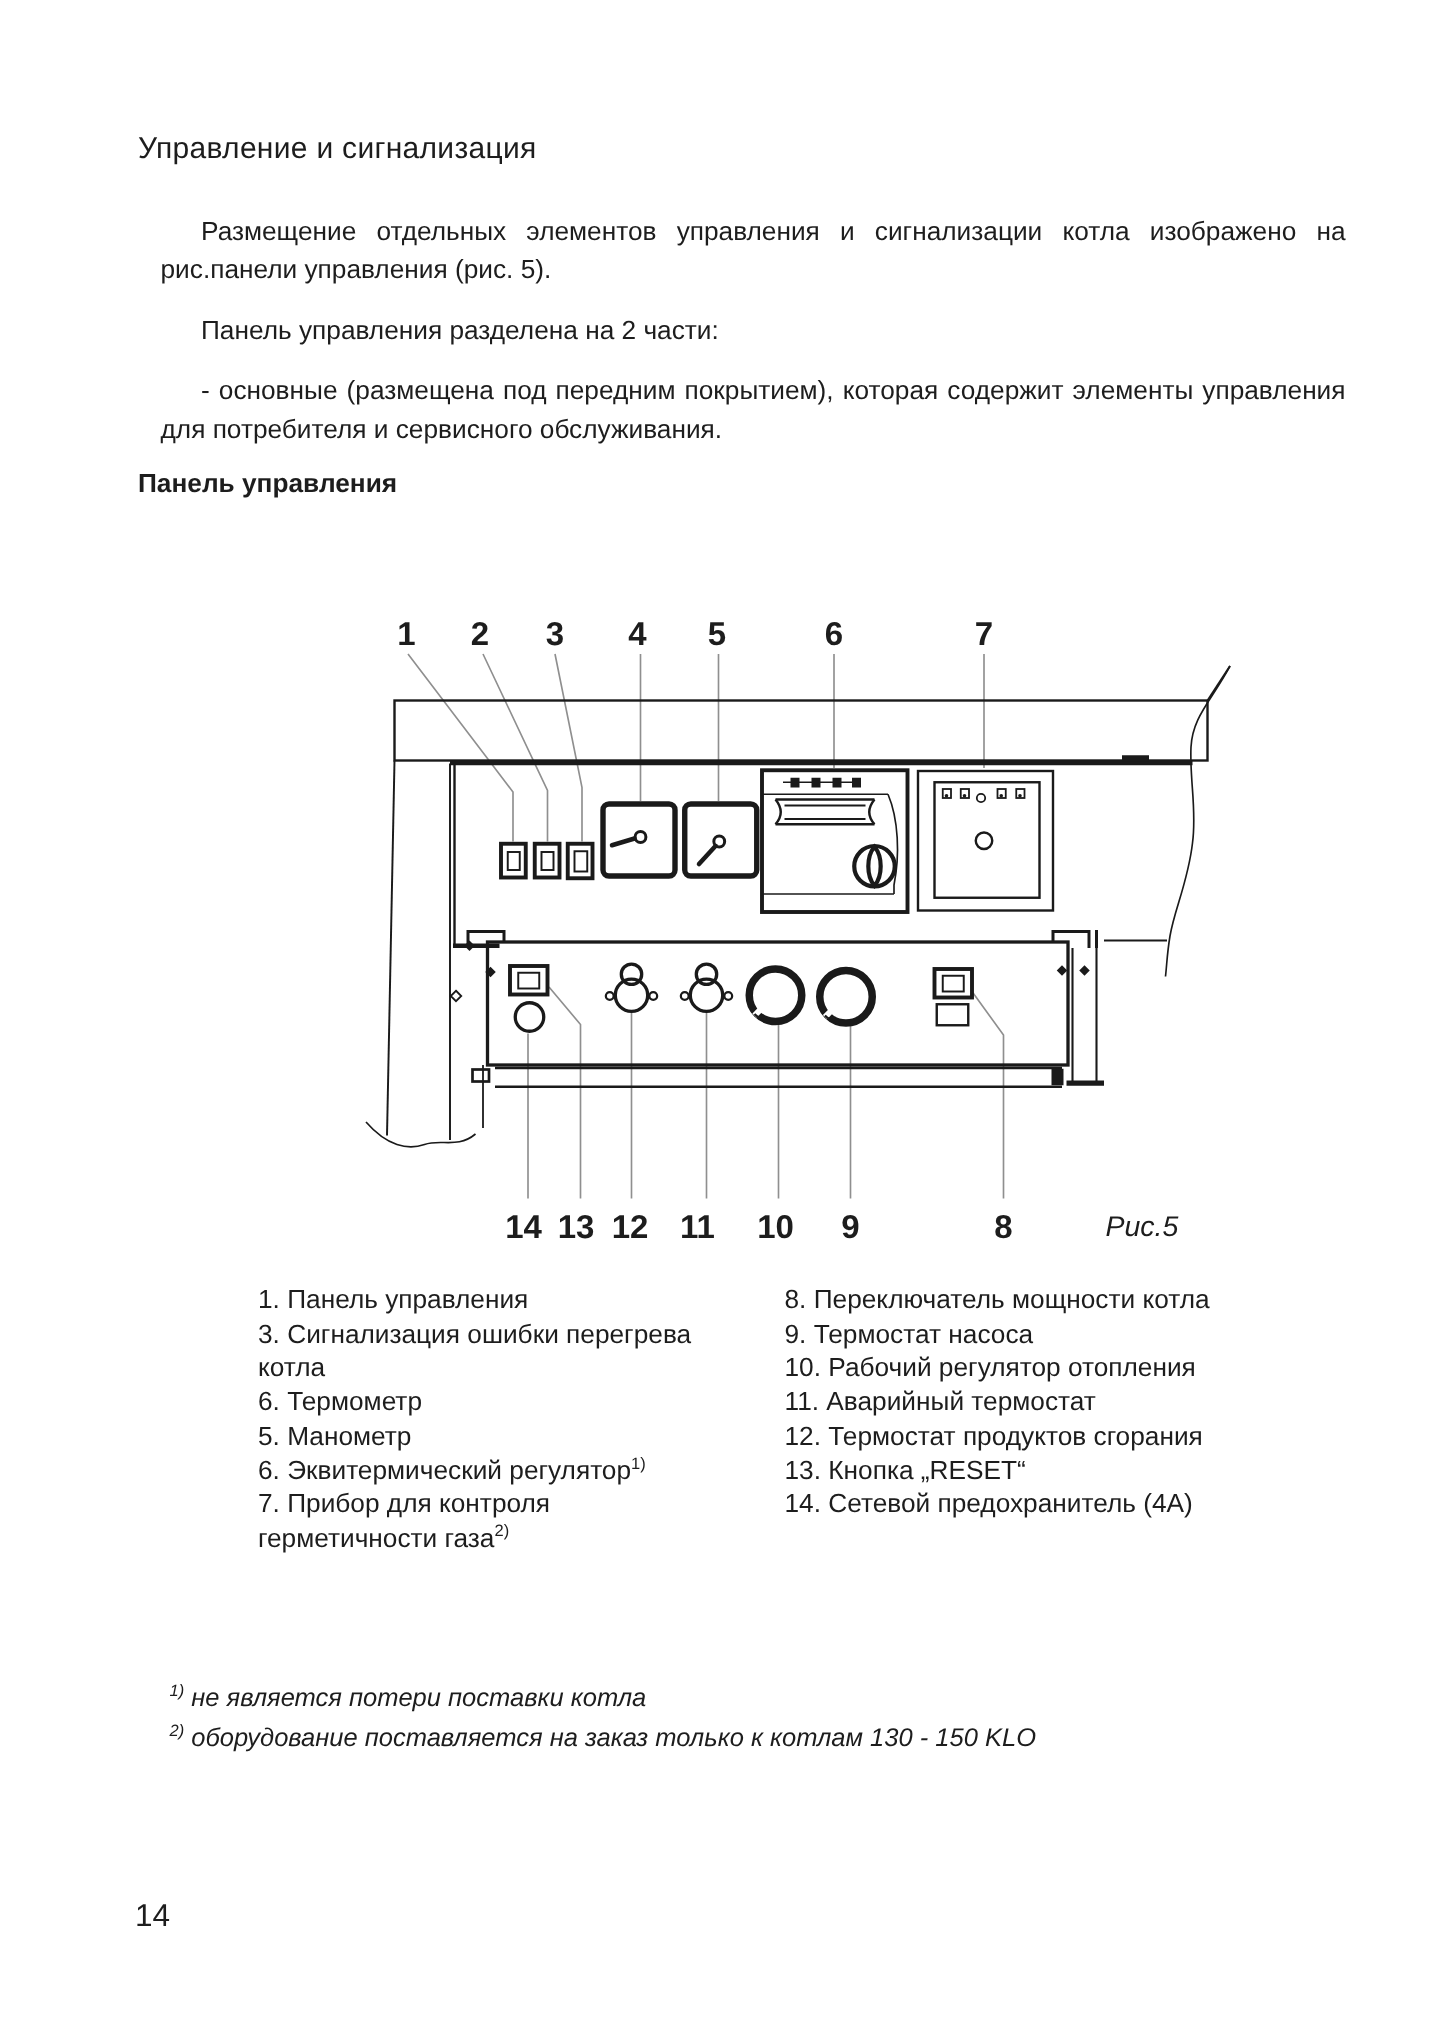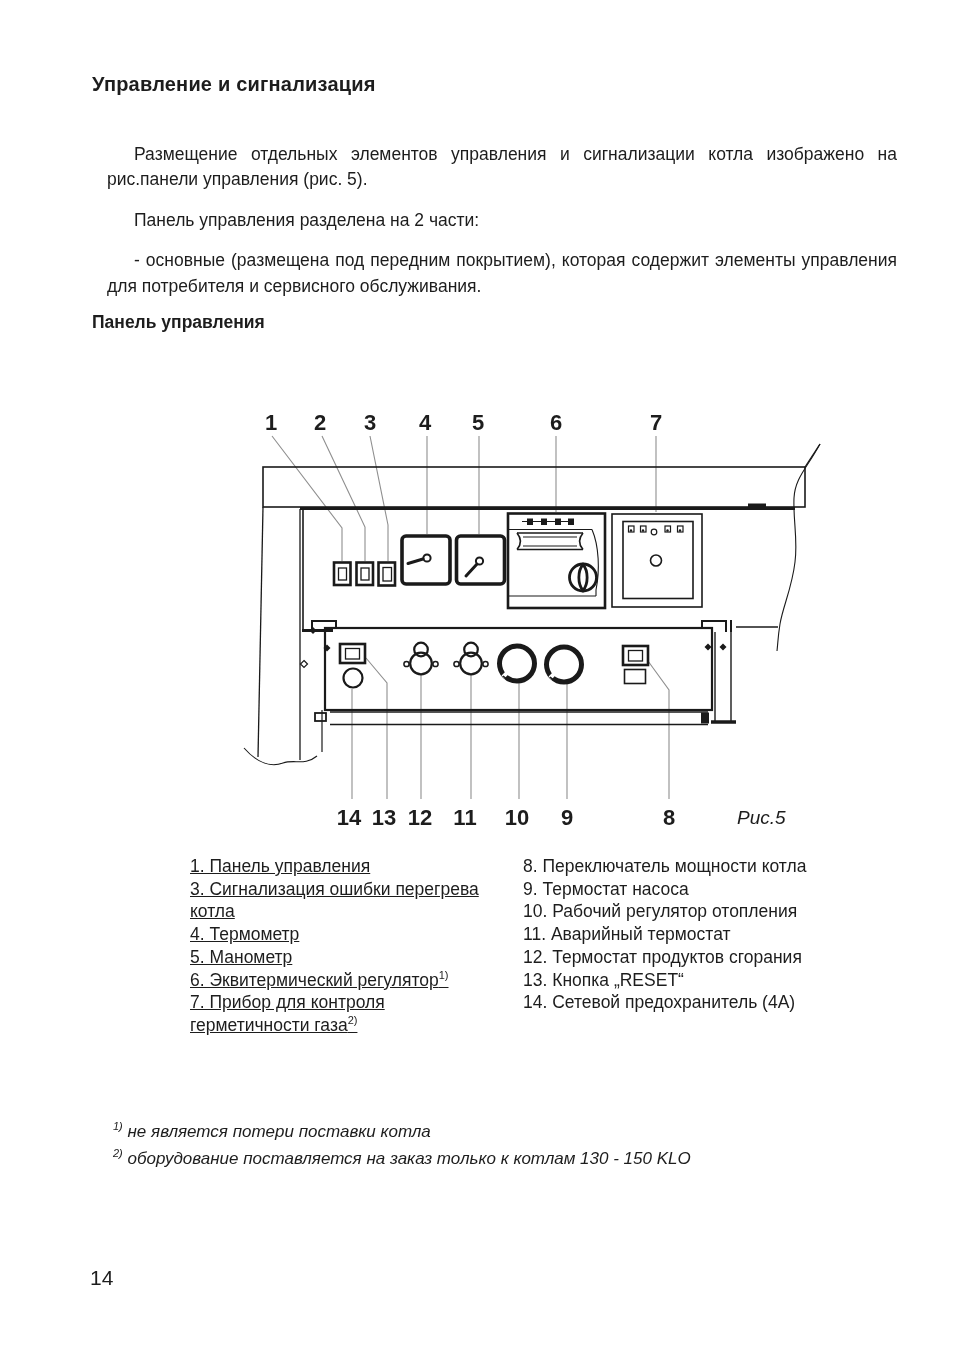--- a/index.html
+++ b/index.html
@@ -6,40 +6,40 @@
   .page{
     position:relative;
     width:954px;height:1354px;
     margin:0 auto;
     background:#ffffff;
     font-family:"Liberation Sans", sans-serif;
     color:#1d1d1d;
     overflow:hidden;
   }
   .title{
-    position:absolute;left:92px;top:73px;
-    font-size:20px;font-weight:bold;letter-spacing:.2px;
+    position:absolute;left:92px;top:88px;
+    font-size:20px;font-weight:normal;letter-spacing:.2px;
   }
   .bodytext{
     position:absolute;left:92px;top:127px;width:820px;
     font-size:17.5px;line-height:25.4px;text-align:justify;
   }
   .bodytext p{margin:15px;text-indent:27px;}
   .subheading{
     position:absolute;left:92px;top:312px;
     font-size:17.5px;font-weight:bold;
   }
   svg.diagram{position:absolute;left:0;top:0;width:954px;height:1354px;}
   .callout{font:bold 22px "Liberation Sans",sans-serif;fill:#1d1d1d;}
   .figcap{font:italic 19px "Liberation Sans",sans-serif;fill:#1d1d1d;}
   .legend{
     position:absolute;top:855px;
     font-size:17.5px;line-height:22.7px;
   }
-  .legend.left{left:190px;width:315px;text-decoration:underline;}
+  .legend.left{left:172px;width:315px;}
   .legend.right{left:523px;width:340px;}
   .legend div{margin:0;}
   sup{font-size:11px;line-height:0;}
   .footnotes{
     position:absolute;left:113px;top:1118px;width:720px;
     font-size:17px;font-style:italic;line-height:27px;
   }
   .footnotes sup{font-style:italic;}
   .pagenum{
     position:absolute;left:90px;top:1266px;
@@ -226,21 +226,21 @@
       <text class="callout" x="517" y="825">10</text>
       <text class="callout" x="567" y="825">9</text>
       <text class="callout" x="669" y="825">8</text>
     </g>
     <text class="figcap" x="737" y="824">Рис.5</text>
   </svg>
 
   <div class="legend left">
     <div><span>1. Панель управления</span><sup></sup></div>
     <div><span>3. Сигнализация ошибки перегрева котла</span><sup></sup></div>
-    <div><span>4. Термометр</span><sup></sup></div>
+    <div><span>6. Термометр</span><sup></sup></div>
     <div><span>5. Манометр</span><sup></sup></div>
     <div><span>6. Эквитермический регулятор</span><sup>1)</sup></div>
     <div><span>7. Прибор для контроля герметичности газа</span><sup>2)</sup></div>
   </div>
   <div class="legend right">
     <div><span>8. Переключатель мощности котла</span><sup></sup></div>
     <div><span>9. Термостат насоса</span><sup></sup></div>
     <div><span>10. Рабочий регулятор отопления</span><sup></sup></div>
     <div><span>11. Аварийный термостат</span><sup></sup></div>
     <div><span>12. Термостат продуктов сгорания</span><sup></sup></div>

